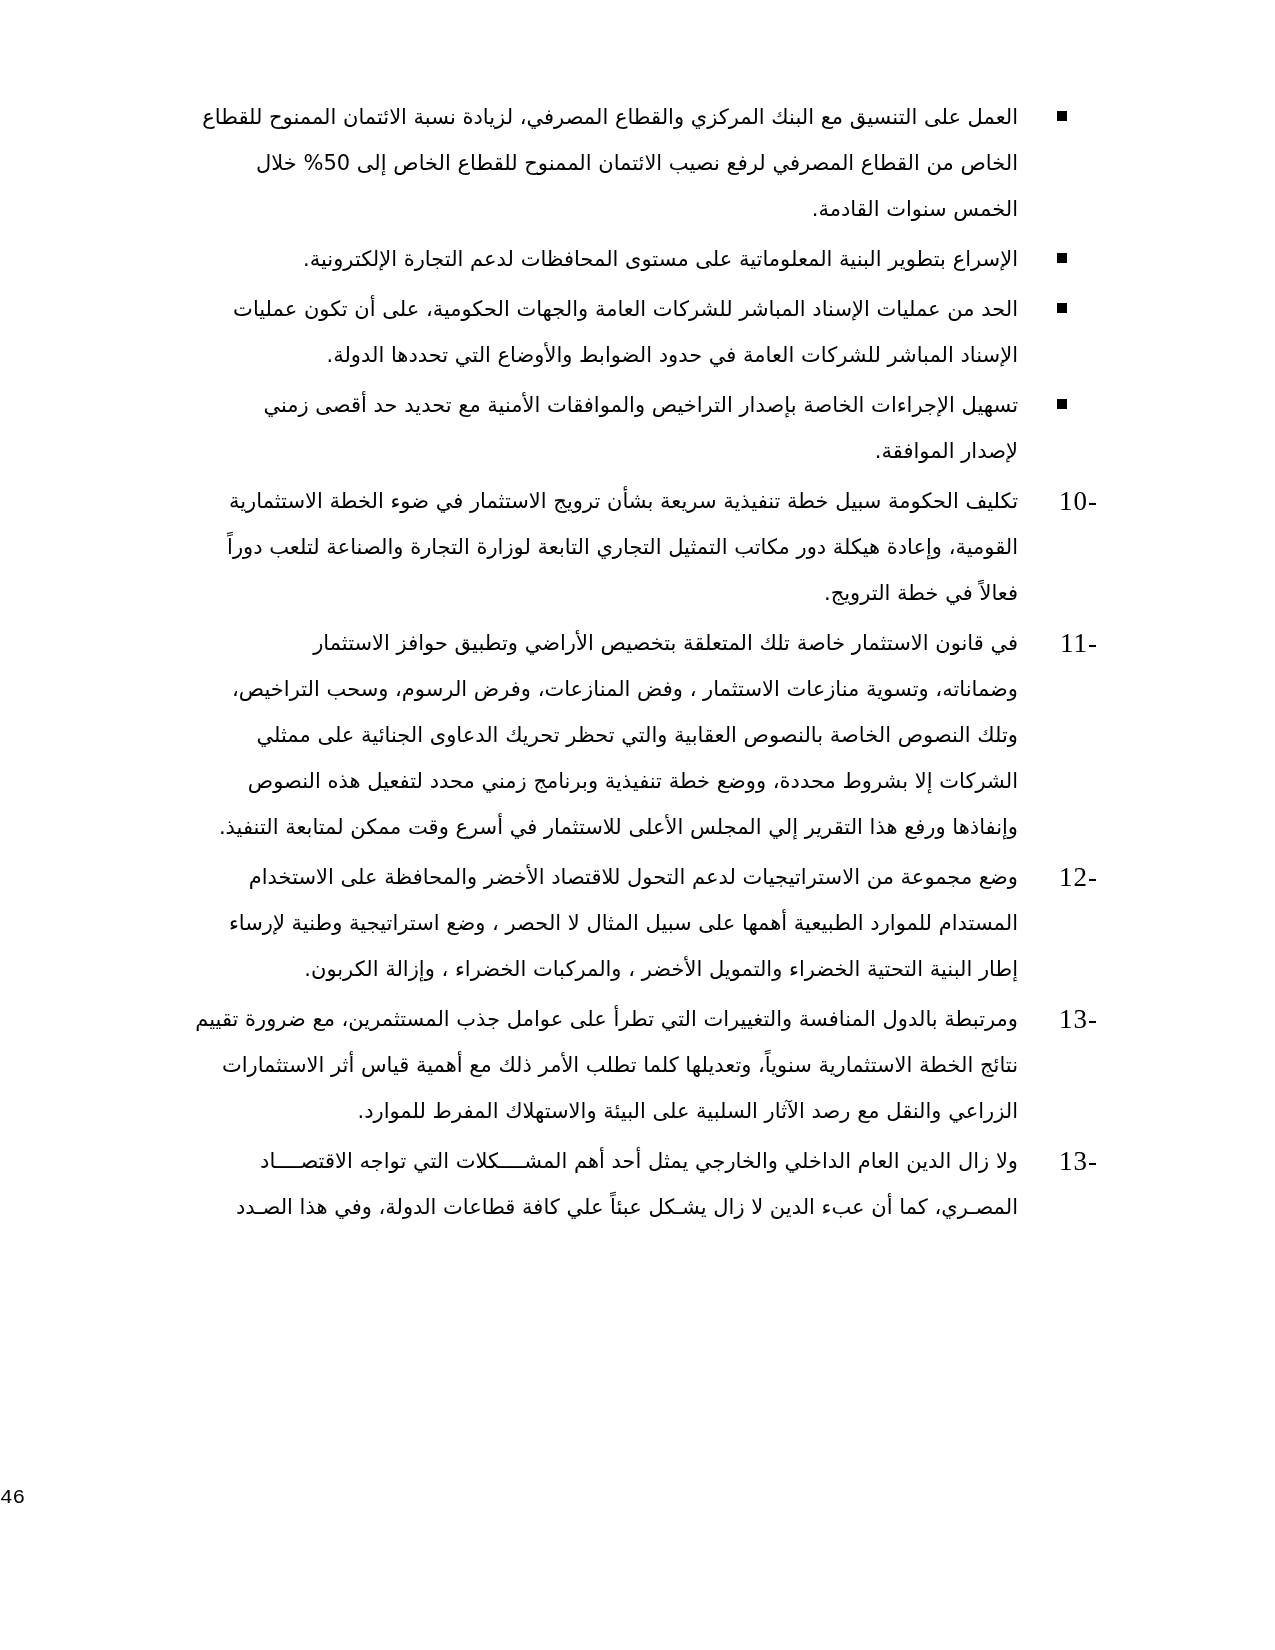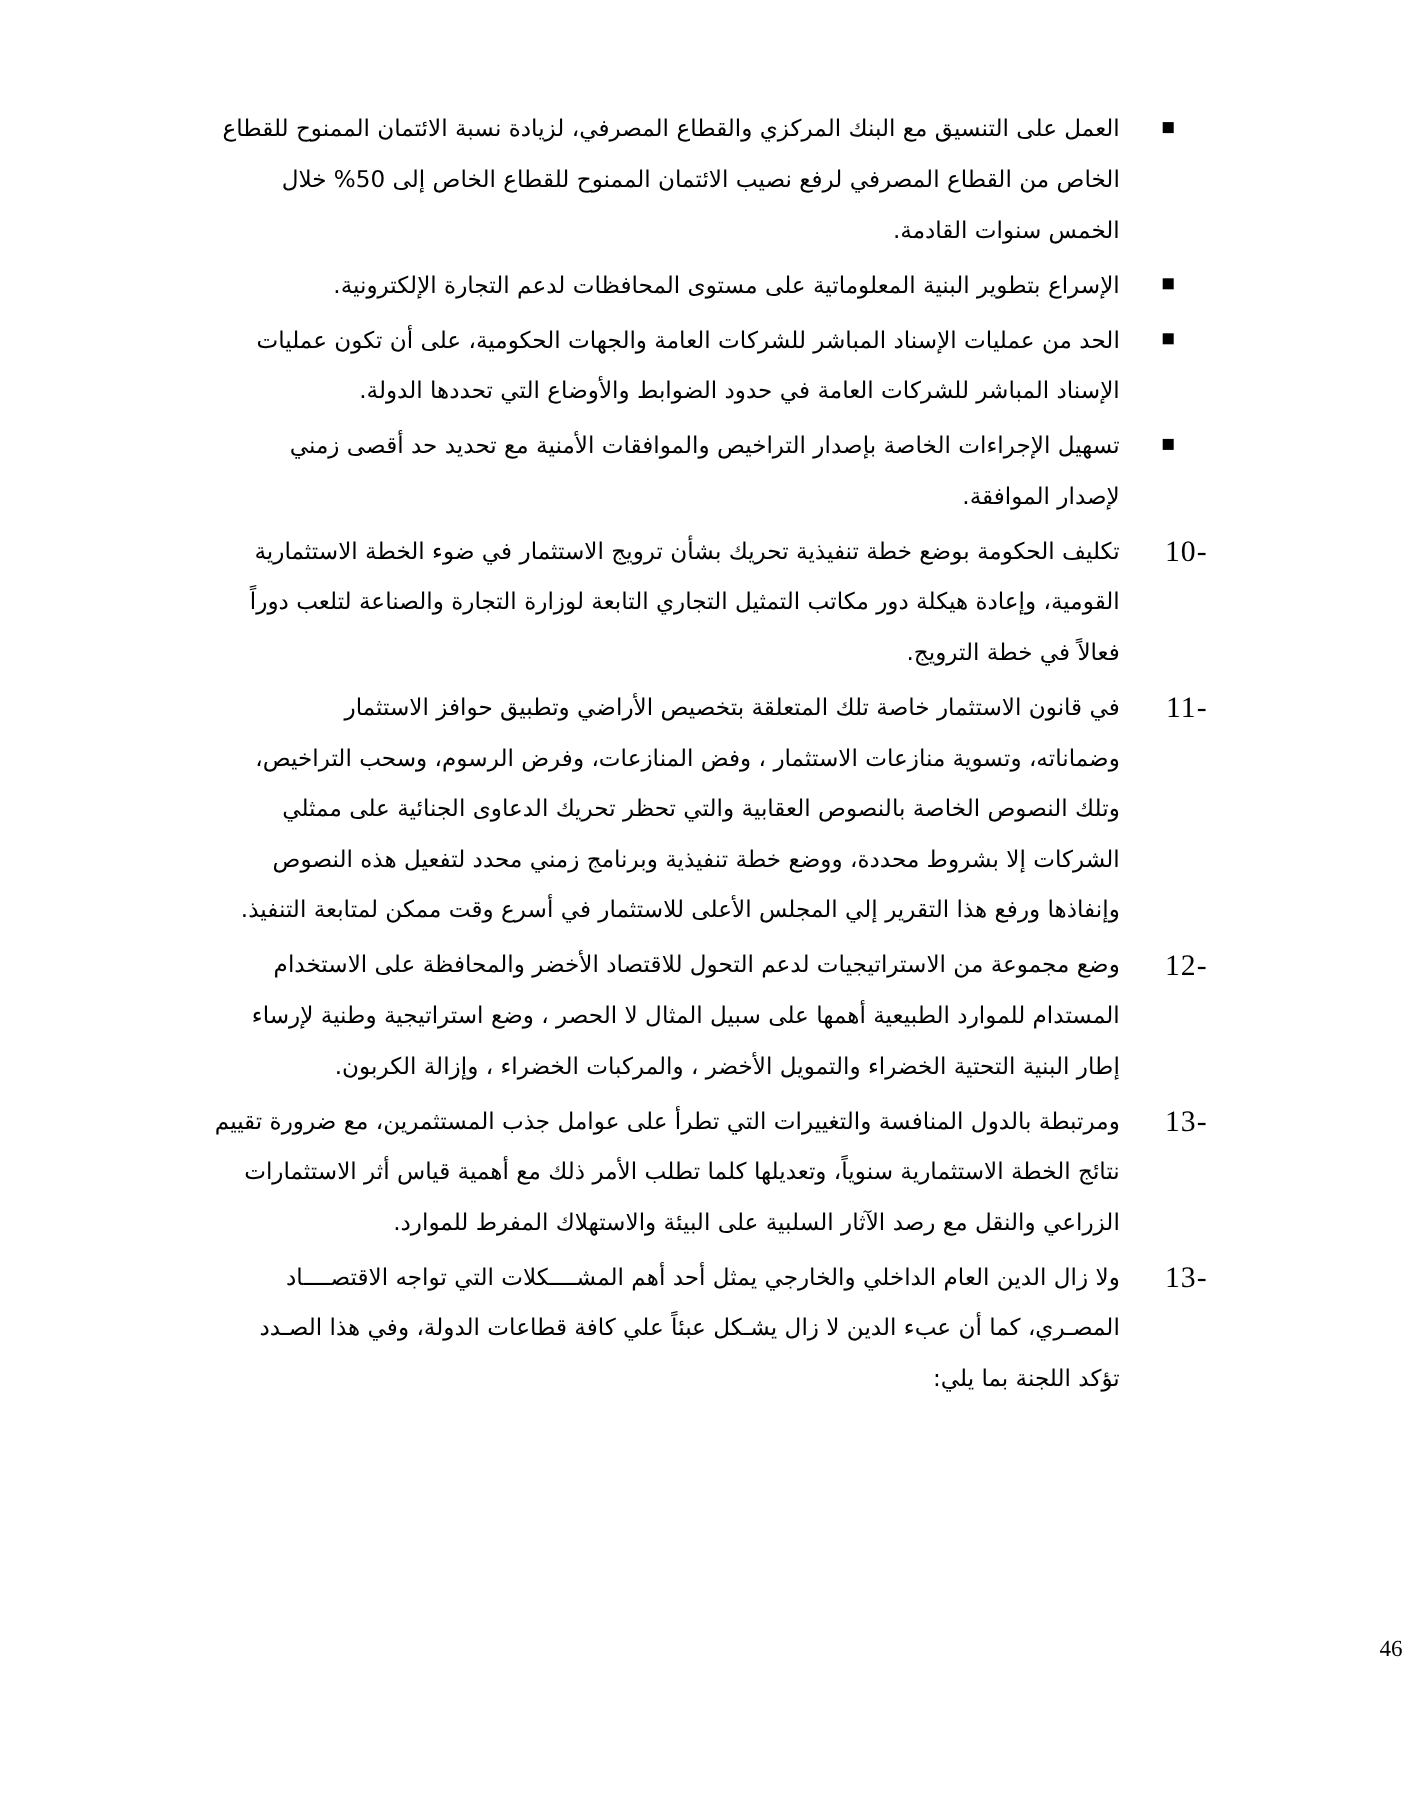--- a/index.html
+++ b/index.html
@@ -8,22 +8,22 @@
   .page { position: absolute; left: 0; top: 0; width: 1275px; height: 1584px; }
   .content { position: absolute; top: 94px; left: 183px; width: 915px; direction: rtl; }
   .item { position: relative; font-size: 21px; line-height: 46px; text-align: justify;
           text-align-last: right; margin-bottom: 4px; }
   .bullet-item { padding-right: 80px; }
   .bullet { position: absolute; right: 31px; top: 17px; width: 10px; height: 10px; background: #000; }
   .num-item { padding-right: 80px; }
   .num { position: absolute; right: 0; top: 0; direction: ltr; font-family: "Liberation Serif", "DejaVu Serif", serif;
          font-size: 27px; letter-spacing: 1px; }
   .line { display: block; white-space: nowrap; }
-  .page-number { position: absolute; top: 1486px; left: 0; width: 1275px; text-align: right;
-                 font-family: Liberation Serif, serif; font-size: 21px; }
+  .page-number { position: absolute; top: 1486px; left: 0; width: 1275px; text-align: left;
+                 font-family: Liberation Mono, monospace; font-size: 21px; }
 </style>
 </head>
 <body>
 
 <div class="page">
   <div class="content">
 
     <div class="item bullet-item">
       <span class="bullet"></span>
       <span class="line">العمل على التنسيق مع البنك المركزي والقطاع المصرفي، لزيادة نسبة الائتمان الممنوح للقطاع</span>
@@ -40,21 +40,21 @@
       <span class="line">الإسناد المباشر للشركات العامة في حدود الضوابط والأوضاع التي تحددها الدولة.</span>
     </div>
     <div class="item bullet-item">
       <span class="bullet"></span>
       <span class="line">تسهيل الإجراءات الخاصة بإصدار التراخيص والموافقات الأمنية مع تحديد حد أقصى زمني</span>
       <span class="line">لإصدار الموافقة.</span>
     </div>
 
     <div class="item num-item">
       <span class="num">10-</span>
-      <span class="line">تكليف الحكومة بوضع خطة تنفيذية تحريك بشأن ترويج الاستثمار في ضوء الخطة الاستثمارية</span>
+      <span class="line">تكليف الحكومة سبيل خطة تنفيذية سريعة بشأن ترويج الاستثمار في ضوء الخطة الاستثمارية</span>
       <span class="line">القومية، وإعادة هيكلة دور مكاتب التمثيل التجاري التابعة لوزارة التجارة والصناعة لتلعب دوراً</span>
       <span class="line">فعالاً في خطة الترويج.</span>
     </div>
     <div class="item num-item">
       <span class="num">11-</span>
       <span class="line">في قانون الاستثمار خاصة تلك المتعلقة بتخصيص الأراضي وتطبيق حوافز الاستثمار</span>
       <span class="line">وضماناته، وتسوية منازعات الاستثمار ، وفض المنازعات، وفرض الرسوم، وسحب التراخيص،</span>
       <span class="line">وتلك النصوص الخاصة بالنصوص العقابية والتي تحظر تحريك الدعاوى الجنائية على ممثلي</span>
       <span class="line">الشركات إلا بشروط محددة، ووضع خطة تنفيذية وبرنامج زمني محدد لتفعيل هذه النصوص</span>
       <span class="line">وإنفاذها ورفع هذا التقرير إلي المجلس الأعلى للاستثمار في أسرع وقت ممكن لمتابعة التنفيذ.</span>
@@ -68,19 +68,18 @@
     <div class="item num-item">
       <span class="num">13-</span>
       <span class="line">ومرتبطة بالدول المنافسة والتغييرات التي تطرأ على عوامل جذب المستثمرين، مع ضرورة تقييم</span>
       <span class="line">نتائج الخطة الاستثمارية سنوياً، وتعديلها كلما تطلب الأمر ذلك مع أهمية قياس أثر الاستثمارات</span>
       <span class="line">الزراعي والنقل مع رصد الآثار السلبية على البيئة والاستهلاك المفرط للموارد.</span>
     </div>
     <div class="item num-item">
       <span class="num">13-</span>
       <span class="line">ولا زال الدين العام الداخلي والخارجي يمثل أحد أهم المشــــكلات التي تواجه الاقتصــــاد</span>
       <span class="line">المصـري، كما أن عبء الدين لا زال يشـكل عبئاً علي كافة قطاعات الدولة، وفي هذا الصـدد</span>
-      <span class="line">تؤكد اللجنة بما يلي:</span>
     </div>
 
   </div>
 
   <div class="page-number">46</div>
 </div>
 
 </body></html>

